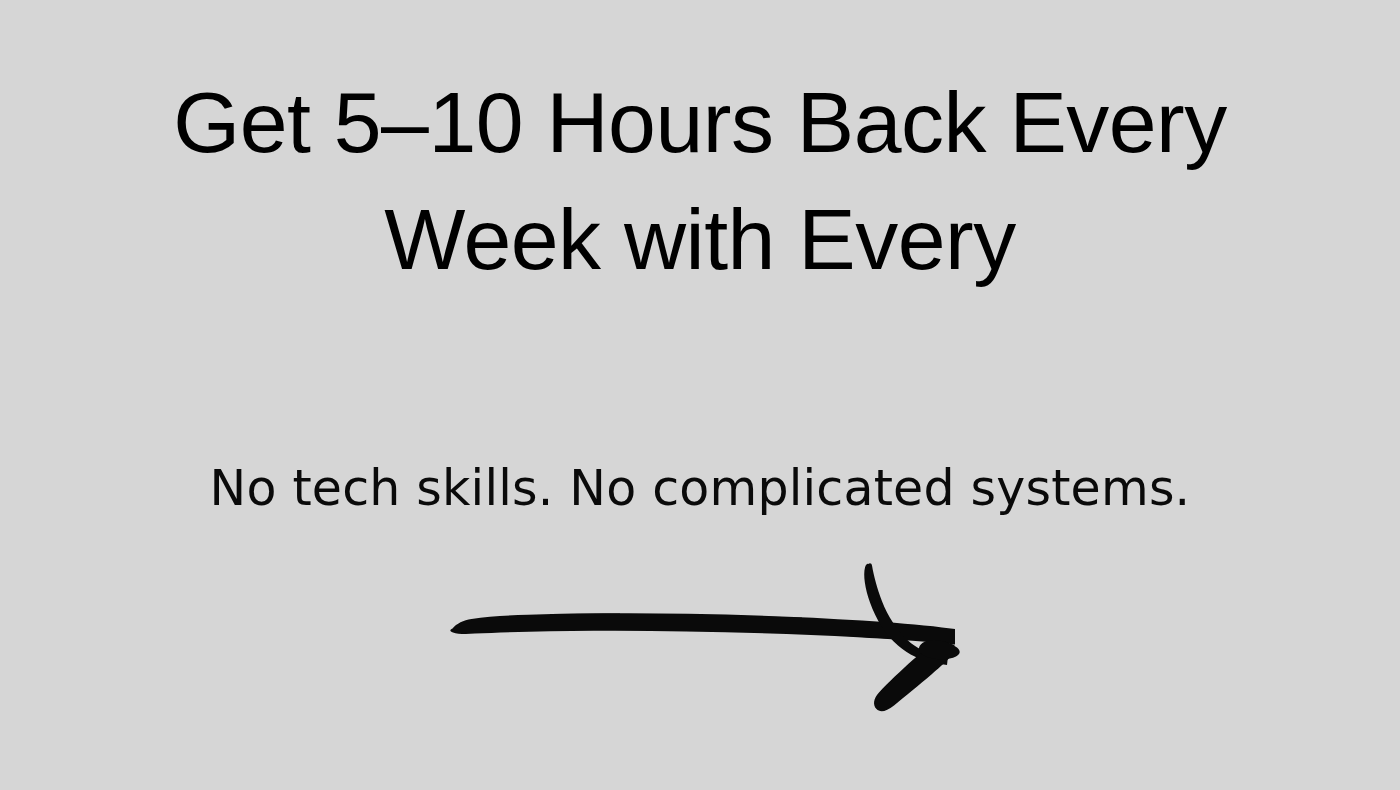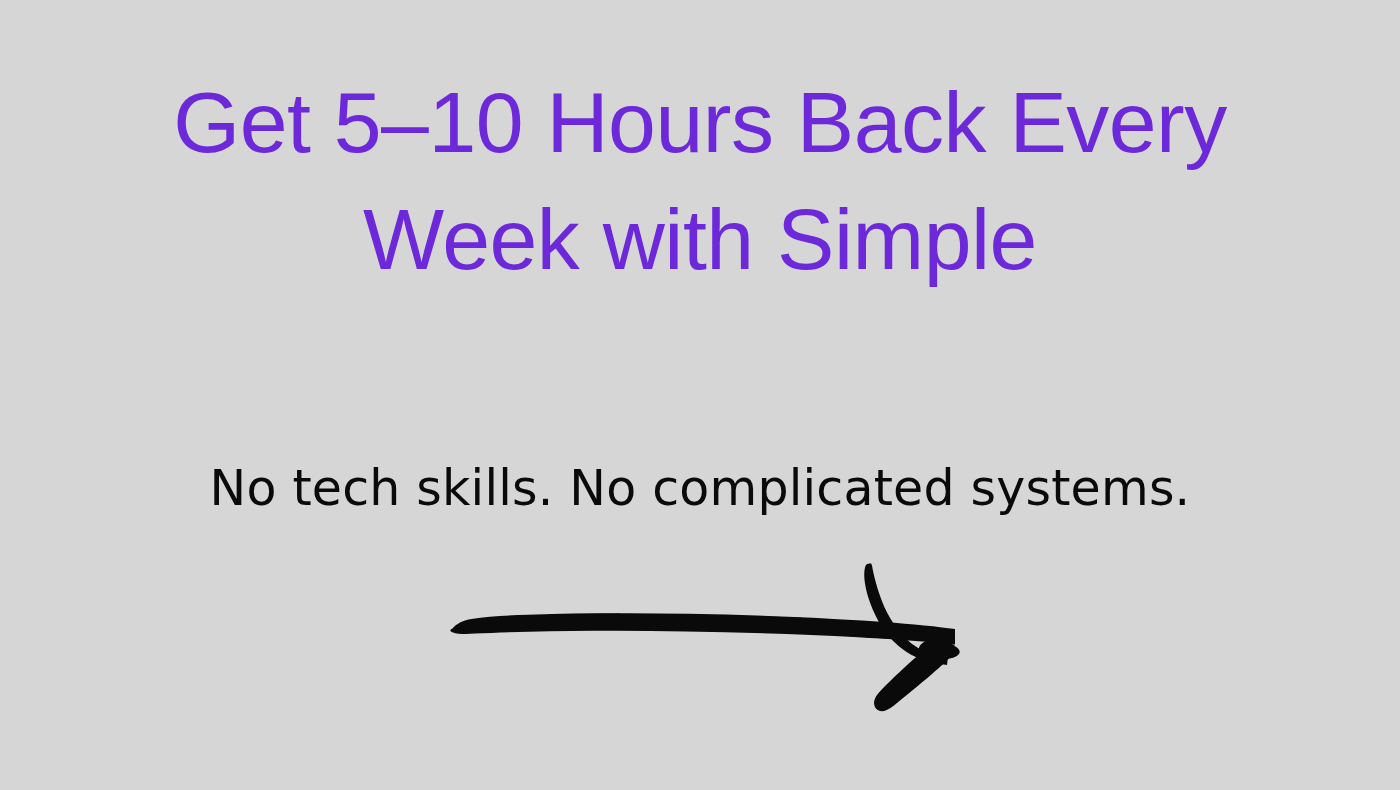--- a/index.html
+++ b/index.html
@@ -22,21 +22,21 @@
     overflow: hidden;
   }
 
   
   .headline {
     position: absolute;
     left: 0;
     top: 64px;
     width: 1400px;
     text-align: center;
-    color: #6d28d9;
+    color: #000000;
     font-family: "Liberation Sans", sans-serif;
     font-size: 86px;
     font-weight: 500;
     line-height: 117px;
     letter-spacing: -0.5px;
     white-space: nowrap;
   }
   .headline .hl-line {
     display: block;
   }
@@ -71,21 +71,21 @@
     height: 185px;
   }
 </style>
 </head>
 <body>
 
 <div id="slide">
 
   <div class="headline">
     <span class="hl-line">Get 5–10 Hours Back Every</span>
-    <span class="hl-line">Week with Simple</span>
+    <span class="hl-line">Week with Every</span>
   </div>
 
   <div class="subtitle">No tech skills. No complicated systems.</div>
 
   <div class="arrow-wrap">
     <svg viewBox="0 0 545 185" xmlns="http://www.w3.org/2000/svg" aria-hidden="true">
       <g fill="#0a0a0a">
 
         <path d="M22.5,80.6
                  C26.5,75.6 33.5,72.4 41.5,71.1

